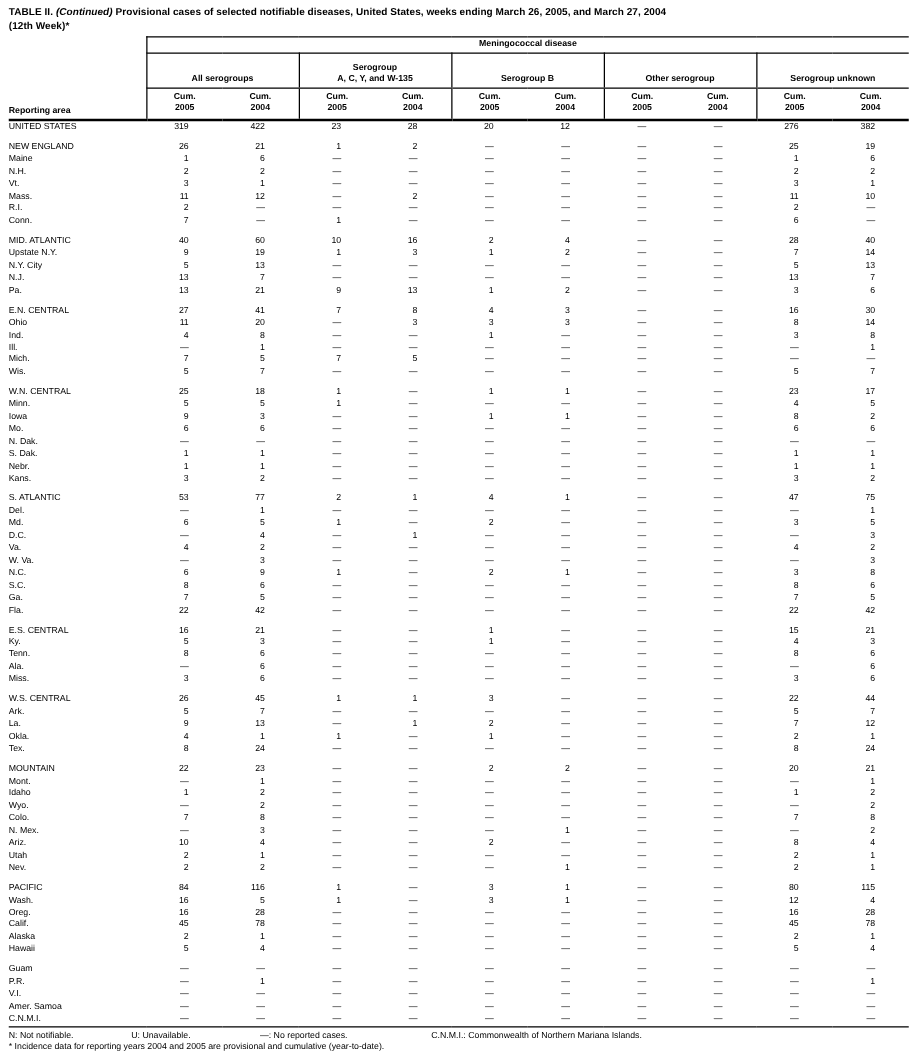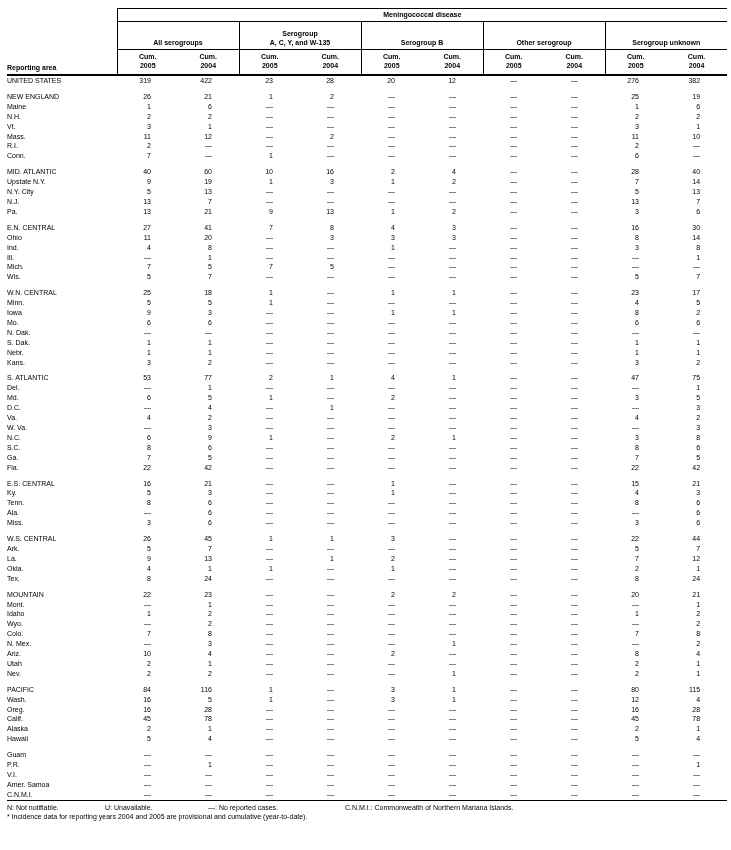--- a/index.html
+++ b/index.html
@@ -27,20 +27,21 @@
   .legend span{display:inline-block;vertical-align:top;}
   .legend .l0{width:98px;}
   .legend .l1{width:103px;}
   .legend .l2{width:137px;}
 </style>
 </head>
 <body>
 
 <div class="page">
 
+  <div class="title"><b>TABLE II.</b> <b><i>(Continued)</i></b> <span>Provisional cases of selected notifiable diseases, United States, weeks ending March 26, 2005, and March 27, 2004</span><br><span>(12th Week)*</span></div>
 
   <table>
     <colgroup>
       <col class="c-area">
       <col class="c-num">
         <col class="c-num">
         <col class="c-num">
         <col class="c-num">
         <col class="c-num">
       <col class="c-num">

